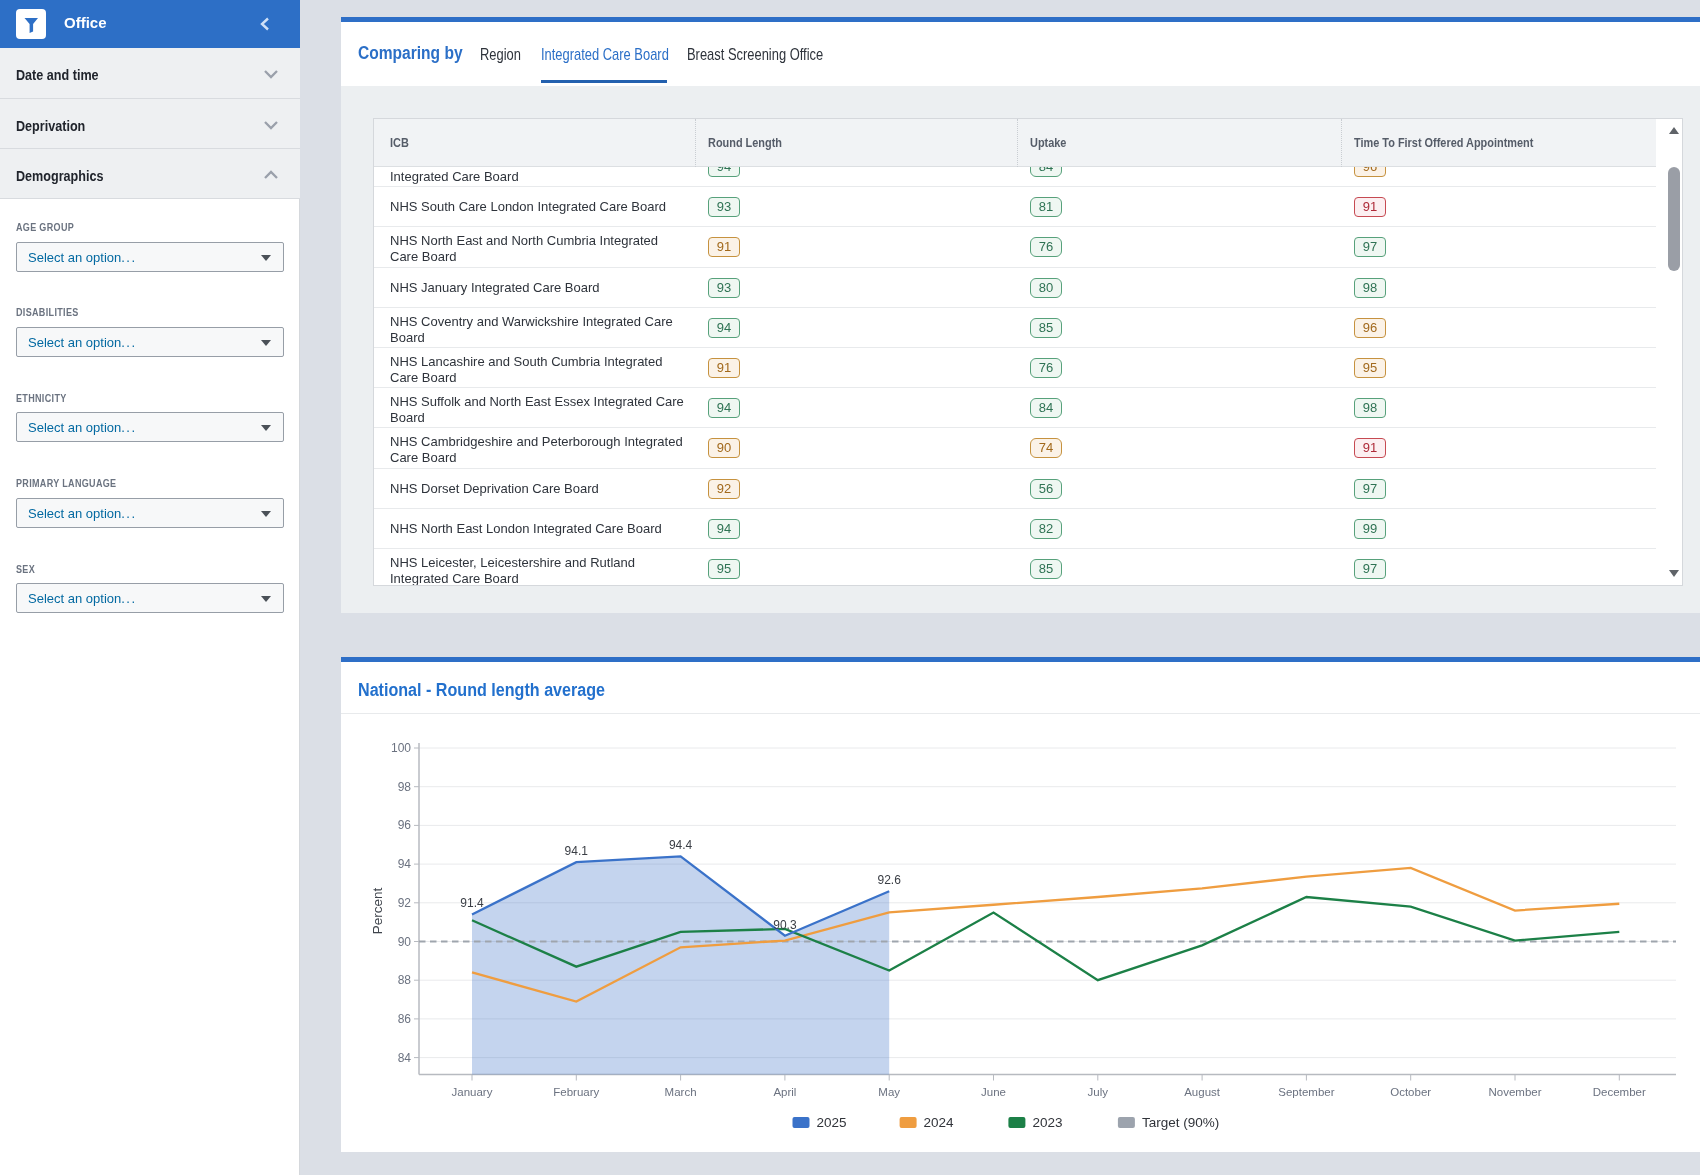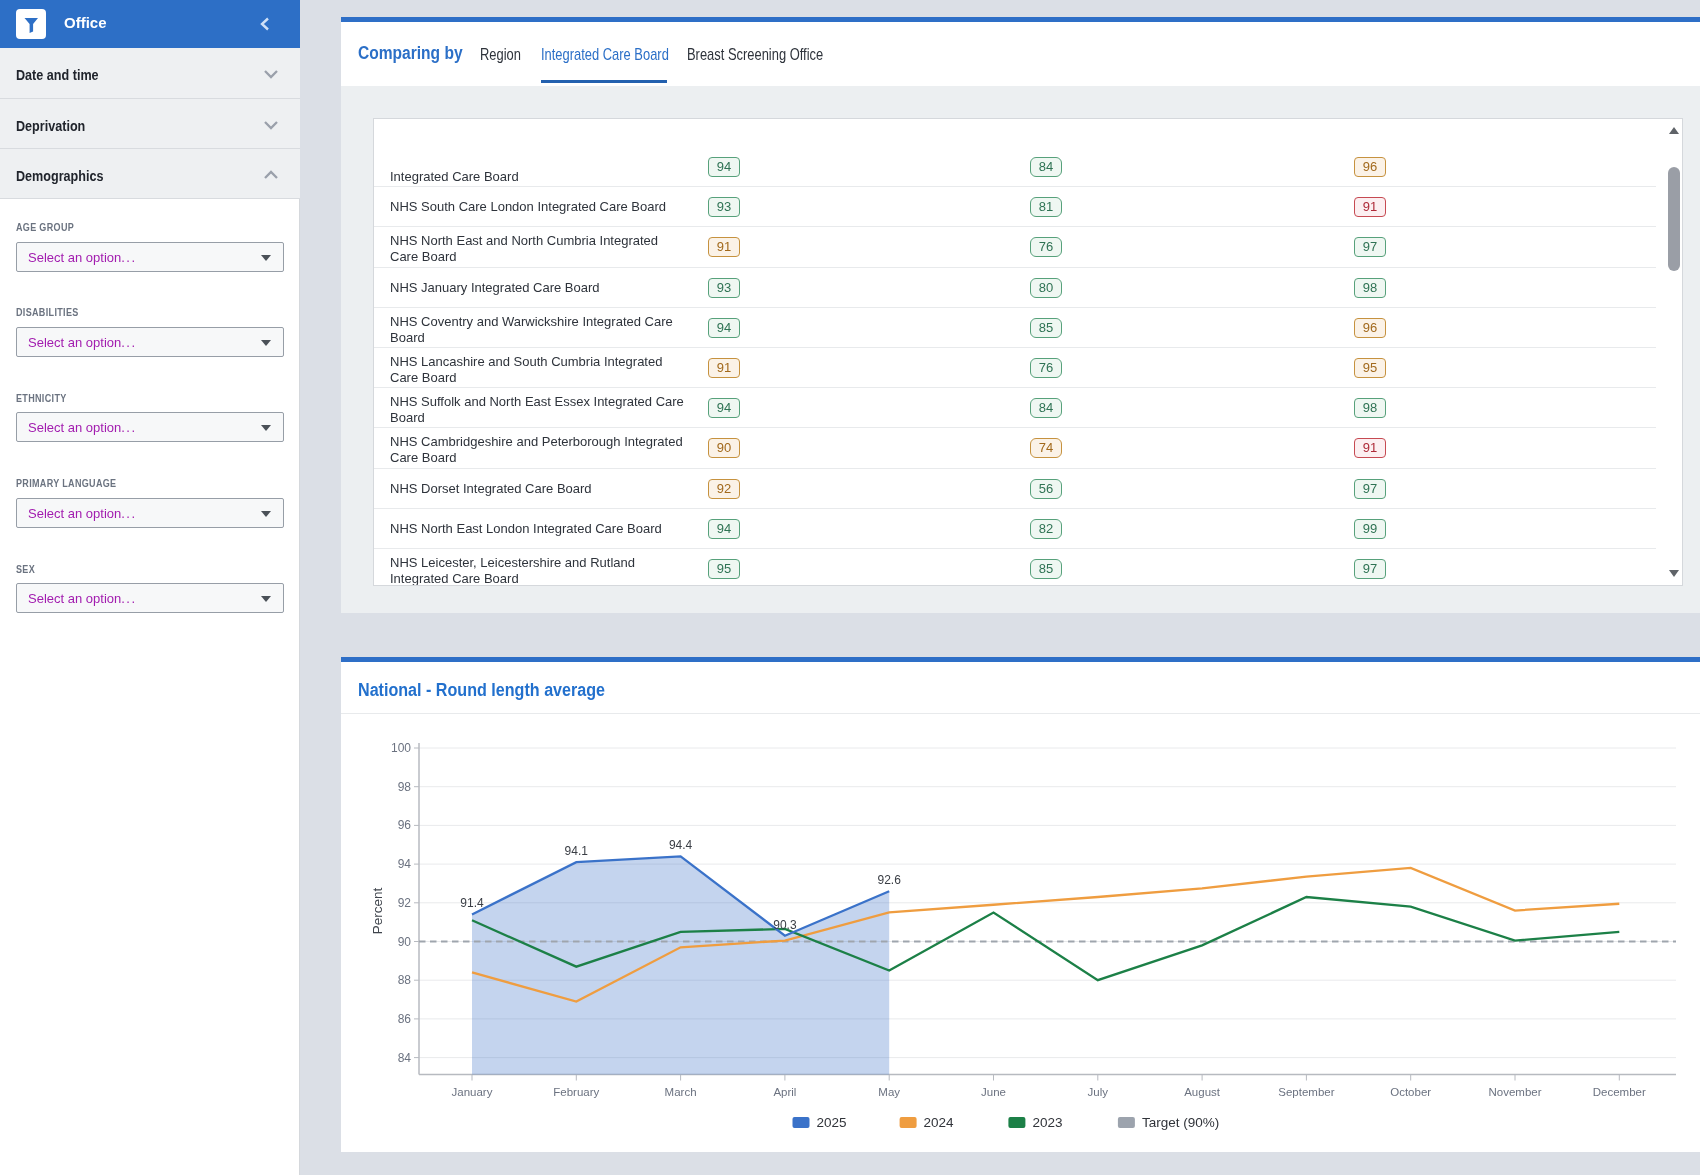--- a/index.html
+++ b/index.html
@@ -8,21 +8,21 @@
 
   
   #sidebar { left:0; top:0; width:300px; height:1175px; background:#ffffff; border-right:1px solid #d5d8dc; }
   #sbheader { left:0; top:0; width:300px; height:48px; background:#2d6fc6; }
   #sbicon { left:16px; top:9px; width:30px; height:30px; background:#ffffff; border-radius:4px; }
   #sbtitle { left:64px; top:14px; font-size:15px; font-weight:bold; color:#ffffff; }
   .section { left:0; width:300px; background:#eef0f2; border-bottom:1px solid #d8dbdf; }
   .sectitle { position:absolute; left:16px; font-size:15px; font-weight:bold; color:#20242c; transform:scaleX(0.84); transform-origin:left top; white-space:nowrap; }
   .flabel { position:absolute; left:16px; font-size:11px; font-weight:bold; color:#6b7380; letter-spacing:0.4px; transform:scaleX(0.82); transform-origin:left top; white-space:nowrap; }
   .fselect { position:absolute; left:16px; width:268px; height:30px; background:#f7f8f9; border:1px solid #979ea7; border-radius:2px; }
-  .fselect .st { position:absolute; left:11px; top:7px; font-size:13px; color:#a21caf; }
+  .fselect .st { position:absolute; left:11px; top:7px; font-size:13px; color:#0369a1; }
   .caret { position:absolute; right:12px; top:12px; width:0; height:0; border-left:5px solid transparent; border-right:5px solid transparent; border-top:6px solid #4b5158; }
 
   
   #card1 { left:341px; top:17px; width:1359px; height:596px; background:#ffffff; border-top:5px solid #2e6fc7; }
   #graypanel { left:341px; top:86px; width:1359px; height:527px; background:#eceff1; }
   #cmptitle { left:358px; top:43px; font-size:18px; font-weight:bold; color:#2b6fc7; transform:scaleX(0.864); transform-origin:left top; white-space:nowrap; }
   .tab { position:absolute; top:45px; font-size:17px; color:#2e333b; transform:scaleX(0.76); transform-origin:left top; white-space:nowrap; }
   #tabactive { color:#2b6fc7; }
   #tabline { left:541px; top:80px; width:126px; height:3px; background:#2360ae; }
 
@@ -167,38 +167,48 @@
     <div class="badge bg p2">84</div>
     <div class="badge bg p3">98</div>
       </div>
       <div class="row">
         <div class="nm nm2">NHS Cambridgeshire and Peterborough Integrated<br>Care Board</div>
     <div class="badge bo p1">90</div>
     <div class="badge bo p2">74</div>
     <div class="badge br p3">91</div>
       </div>
       <div class="row">
-        <div class="nm nm1">NHS Dorset Integrated Care Board</div>
+        <div class="nm nm1">NHS Dorset Deprivation Care Board</div>
     <div class="badge bo p1">92</div>
     <div class="badge bg p2">56</div>
     <div class="badge bg p3">97</div>
       </div>
       <div class="row">
         <div class="nm nm1">NHS North East London Integrated Care Board</div>
     <div class="badge bg p1">94</div>
     <div class="badge bg p2">82</div>
     <div class="badge bg p3">99</div>
       </div>
       <div class="row">
         <div class="nm nm2">NHS Leicester, Leicestershire and Rutland<br>Integrated Care Board</div>
     <div class="badge bg p1">95</div>
     <div class="badge bg p2">85</div>
     <div class="badge bg p3">97</div>
       </div>
     </div>
+  <div id="thead">
+    <div class="th" style="left:16px;">ICB</div>
+    <div class="th" style="left:334px;">Round Length</div>
+    <div class="th" style="left:656px;">Uptake</div>
+    <div class="th" style="left:980px;">Time To First Offered Appointment</div>
+    <div class="vline" style="left:321px;"></div>
+    <div class="vline" style="left:643px;"></div>
+    <div class="vline" style="left:967px;"></div>
+    <div class="vline" style="left:1283px;"></div>
+  </div>
   <div id="sbar">
     <div class="sarrow" id="sup"></div>
     <div id="sthumb"></div>
     <div class="sarrow" id="sdown"></div>
   </div>
 </div>
 
 <div id="card2" class="abs"></div>
 <div id="c2title" class="abs">National - Round length average</div>
 <div id="c2div" class="abs"></div>

